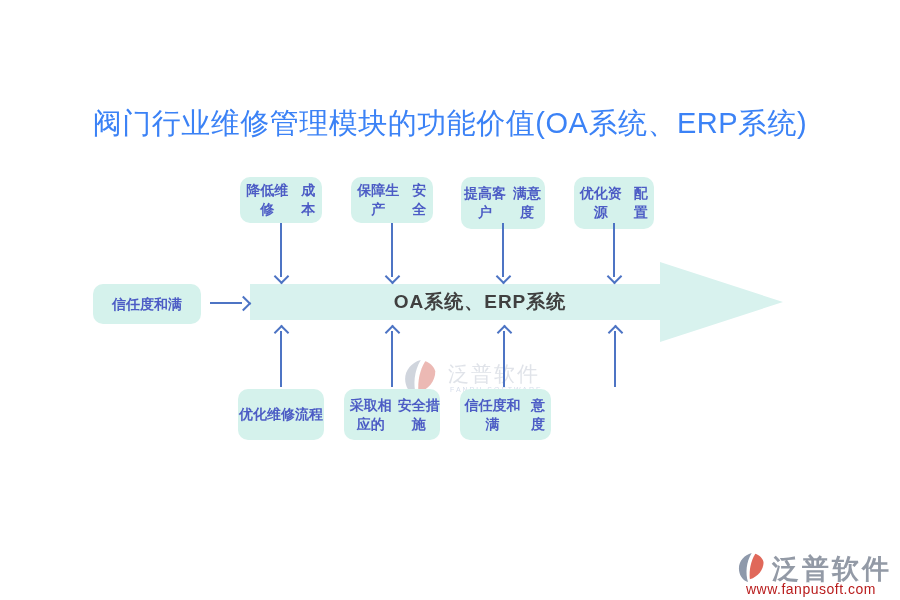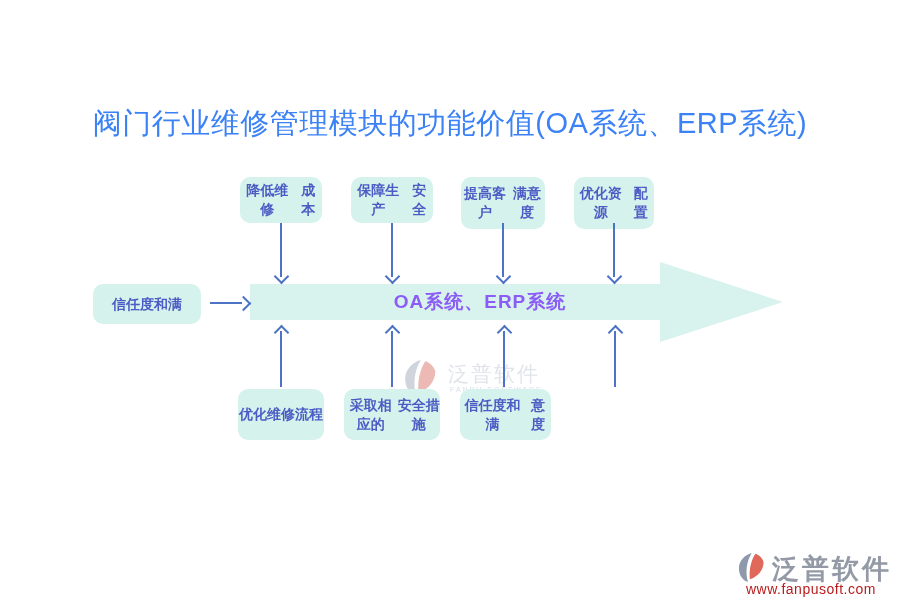--- a/index.html
+++ b/index.html
@@ -20,21 +20,21 @@
   .vbox span{display:block;}
   .line{position:absolute;background:#4d74c4;}
   .chev{position:absolute;width:9px;height:9px;border:0 solid #4d74c4;transform:rotate(45deg);}
   .chev-down{border-right-width:2px;border-bottom-width:2px;}
   .chev-up{border-left-width:2px;border-top-width:2px;}
   .chev-right{border-top-width:2px;border-right-width:2px;}
   .arrow-svg{position:absolute;left:250px;top:262px;width:533px;height:80px;}
   .arrow-label{
     position:absolute;left:250px;top:284px;width:460px;height:36px;
     display:flex;align-items:center;justify-content:center;
-    font-size:19px;font-weight:600;color:#8b5cf6;letter-spacing:1px;
+    font-size:19px;font-weight:600;color:#404040;letter-spacing:1px;
   }
   .watermark{position:absolute;left:404px;top:357px;width:170px;height:44px;opacity:0.55;}
   .watermark .wicon{position:absolute;left:0;top:2px;width:38px;height:38px;}
   .watermark .wbrand{
     position:absolute;left:44px;top:3px;font-size:21px;color:#c7cdd8;letter-spacing:2px;
   }
   .watermark .wsub{
     position:absolute;left:46px;top:29px;font-size:7px;color:#b5c2da;letter-spacing:2px;
   }
   .footer{position:absolute;left:738px;top:550px;width:160px;height:48px;}

